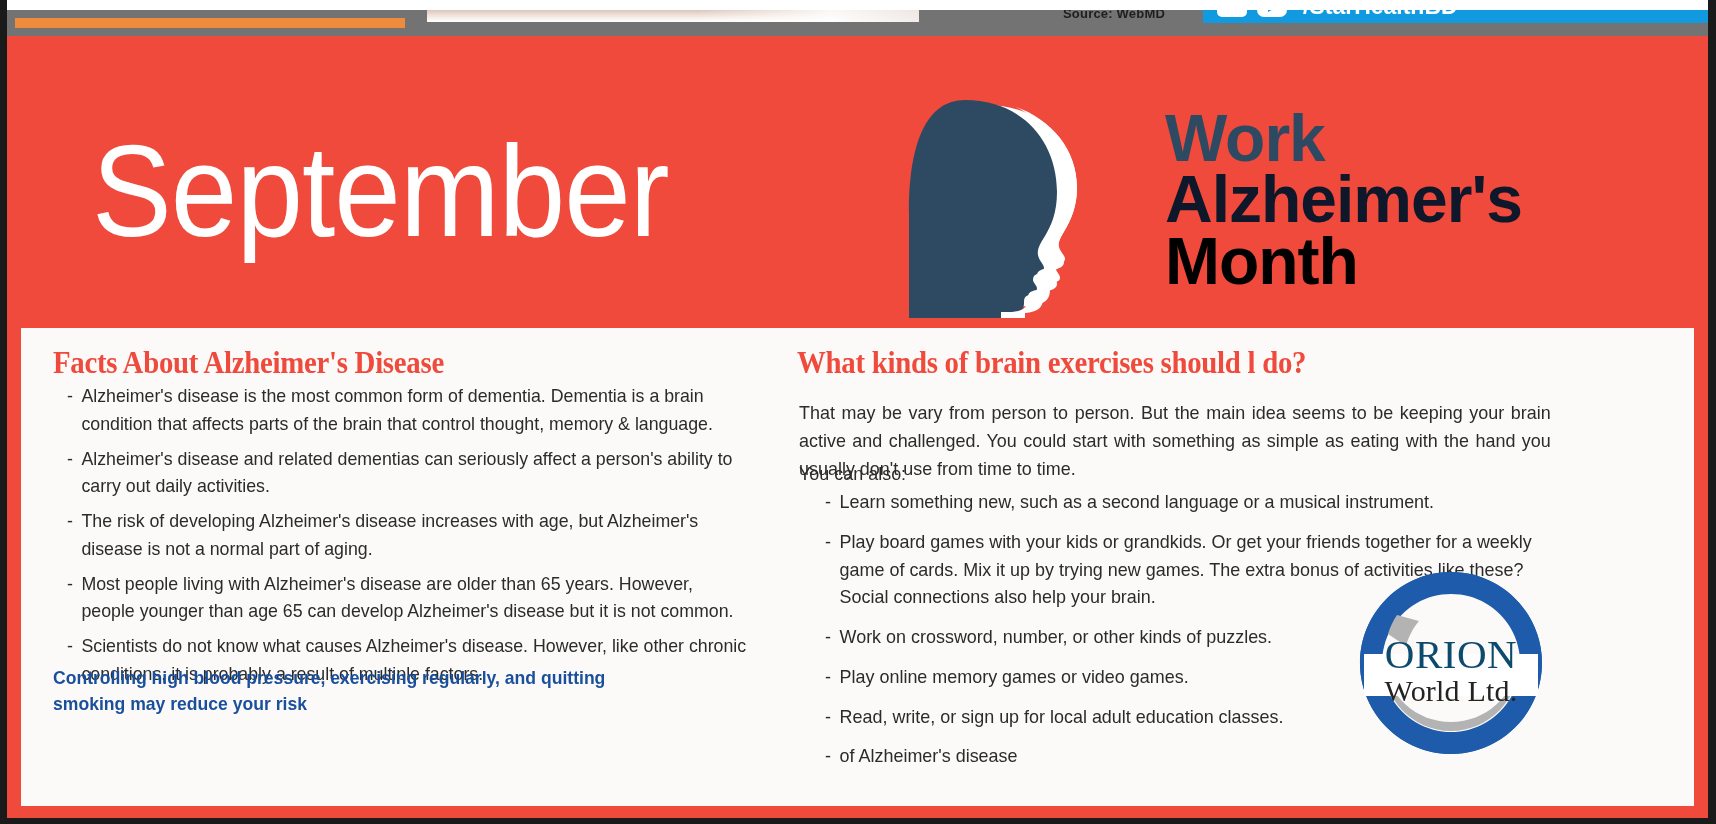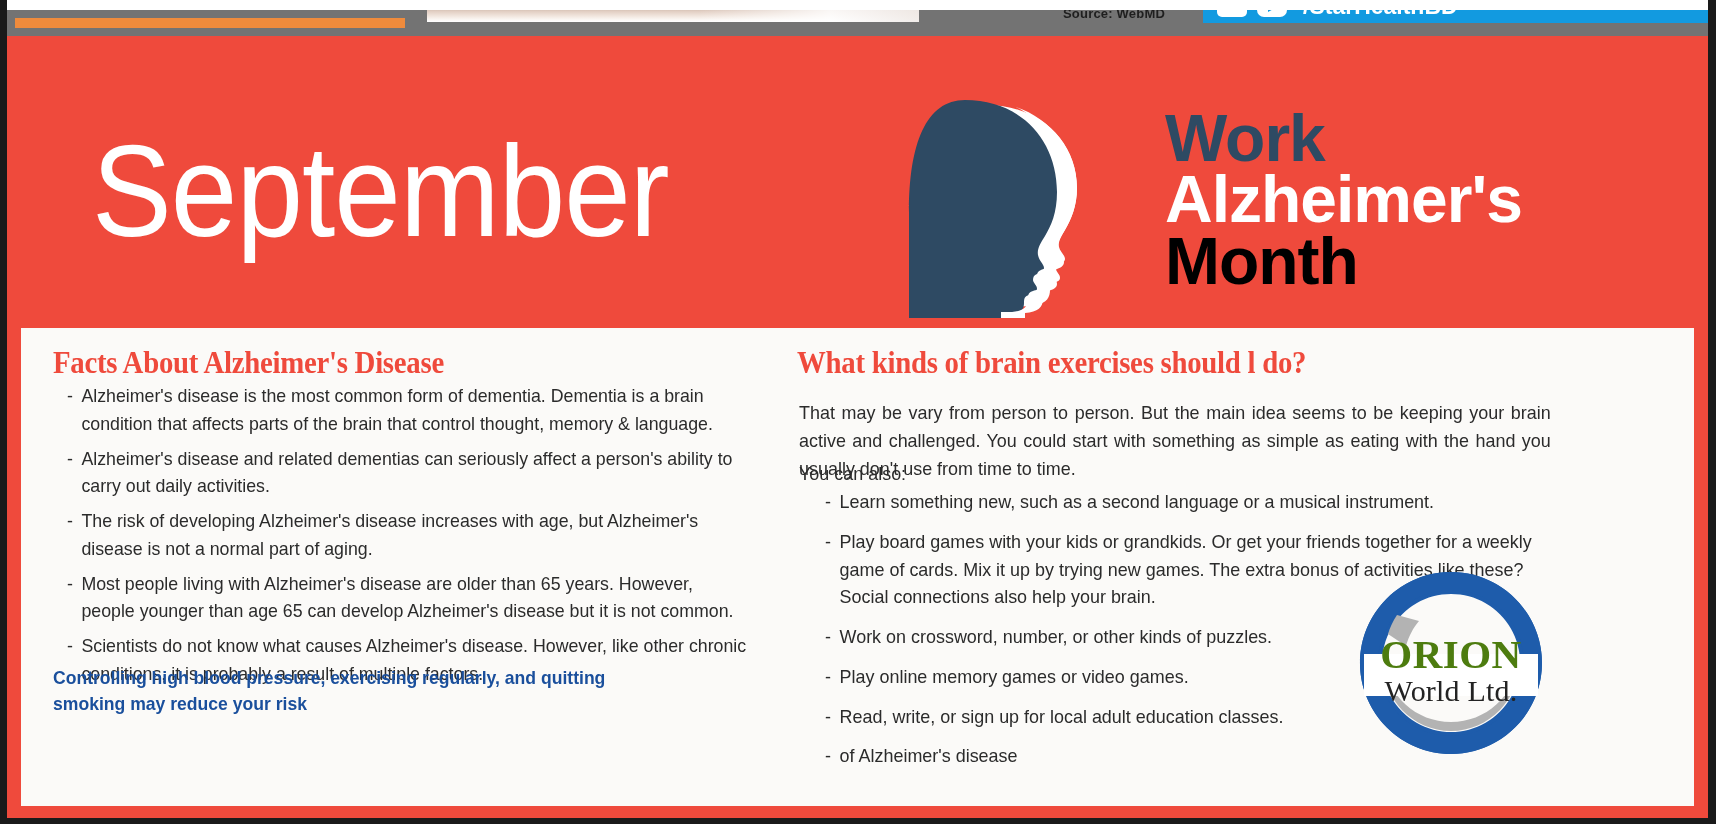--- a/index.html
+++ b/index.html
@@ -159,21 +159,21 @@
     left: 1158px; top: 72px;
     width: 540px;
     font-family: "Liberation Sans", sans-serif;
     font-weight: bold;
     font-size: 66px;
     line-height: 0.93;
     letter-spacing: -1px;
     white-space: nowrap;
   }
   .title-block .l1 { color: #2e4a63; display: block; }
-  .title-block .l2 { color: #ffffff; display: block; }
+  .title-block .l2 { color: #0f172a; display: block; }
   .title-block .l3 { color: #000000; display: block; }
 
   
   .panel-outer {
     position: absolute;
     left: 7px; top: 318px;
     width: 1701px;
     height: 500px;
     background: #ef4a3c;
   }
@@ -284,23 +284,23 @@
     position: absolute;
     left: 1335px; top: 240px;
     width: 190px; height: 190px;
   }
   .orion-word {
     position: absolute;
     left: 1330px; top: 306px;
     width: 200px;
     text-align: center;
     font-family: "Liberation Serif", serif;
-    font-weight: bold;
+    font-weight: normal;
     font-size: 41px;
-    color: #4d7c0f;
+    color: #0c4a6e;
     letter-spacing: 0.5px;
     line-height: 1;
   }
   .orion-sub {
     position: absolute;
     left: 1330px; top: 348px;
     width: 200px;
     text-align: center;
     font-family: "Liberation Serif", serif;
     font-weight: 400;

